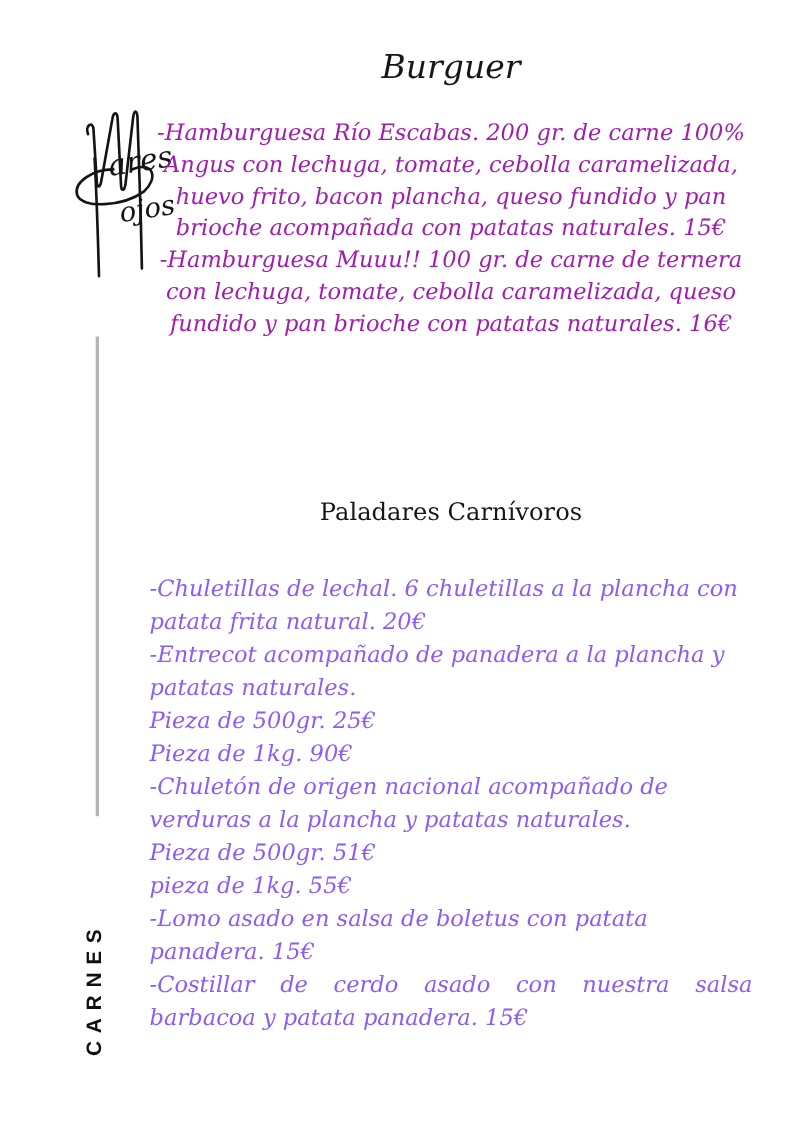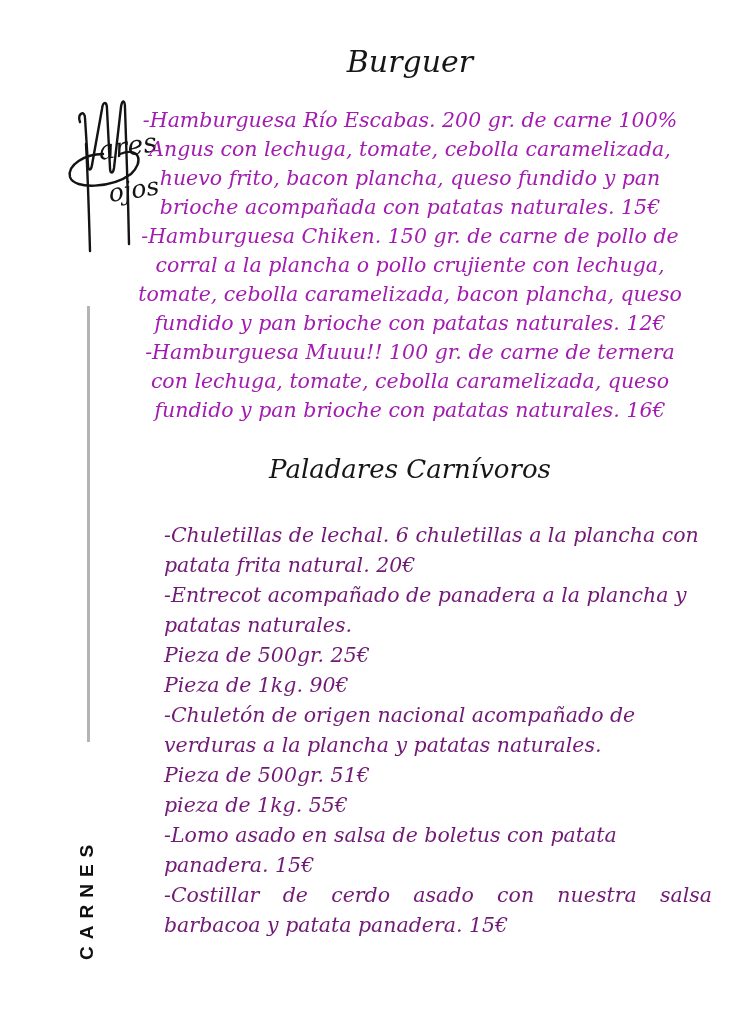--- a/index.html
+++ b/index.html
@@ -16,25 +16,25 @@
     text-align:center; font-style:italic; font-size:30px; color:#161616;
   }
   .burger-block {
     position:absolute; top:106px; left:136px; width:548px;
     text-align:center; font-style:italic;
     font-size:20.5px; line-height:29px; color:#a21caf;
   }
   .burger-block p { margin:0; }
   .section-heading {
     position:absolute; top:454px; left:140px; width:540px;
-    text-align:center; font-style:italic; font-size:26px; color:#161616;
+    text-align:center; font-size:22px; color:#161616;
   }
   .paladares-block {
     position:absolute; top:520px; left:136px; width:548px;
-    font-style:italic; font-size:20.5px; line-height:30px; color:#701a75;margin-left:28px;
+    font-style:italic; font-size:20.5px; line-height:30px; color:#8b5cf6;
   }
   .paladares-block p { margin:0; text-align:left; }
   .paladares-block p.center { text-align:left; }
   .paladares-block p.justify { text-align:justify; text-align-last:left; }
   .vline {
     position:absolute; left:87px; top:306px; width:3px; height:436px;
     background:#b4b4b4;
   }
   .side-label {
     position:absolute; left:76px; top:960px;
@@ -63,21 +63,20 @@
     </g>
     <text x="50" y="72" font-size="27" transform="rotate(-9 50 72)">ares</text>
     <text x="60" y="114" font-size="25" transform="rotate(-9 60 114)">ojos</text>
   </svg>
 </div>
 
 <div class="page-title">Burguer</div>
 
 <div class="burger-block">
   <p>-Hamburguesa Río Escabas. 200 gr. de carne 100% Angus con lechuga, tomate, cebolla caramelizada, huevo frito, bacon plancha, queso fundido y pan brioche acompañada con patatas naturales. 15€</p>
-  <p>-Hamburguesa Chiken. 150 gr. de carne de pollo de corral a la plancha o pollo crujiente con lechuga, tomate, cebolla caramelizada, bacon plancha, queso fundido y pan brioche con patatas naturales. 12€</p>
   <p>-Hamburguesa Muuu!! 100 gr. de carne de ternera con lechuga, tomate, cebolla caramelizada, queso fundido y pan brioche con patatas naturales. 16€</p>
 </div>
 
 <div class="section-heading">Paladares Carnívoros</div>
 
 <div class="paladares-block">
   <p>-Chuletillas de lechal. 6 chuletillas a la plancha con patata frita natural. 20€</p>
   <p>-Entrecot acompañado de panadera a la plancha y patatas naturales.</p>
   <p class="center">Pieza de 500gr. 25€</p>
   <p class="center">Pieza de 1kg. 90€</p>

